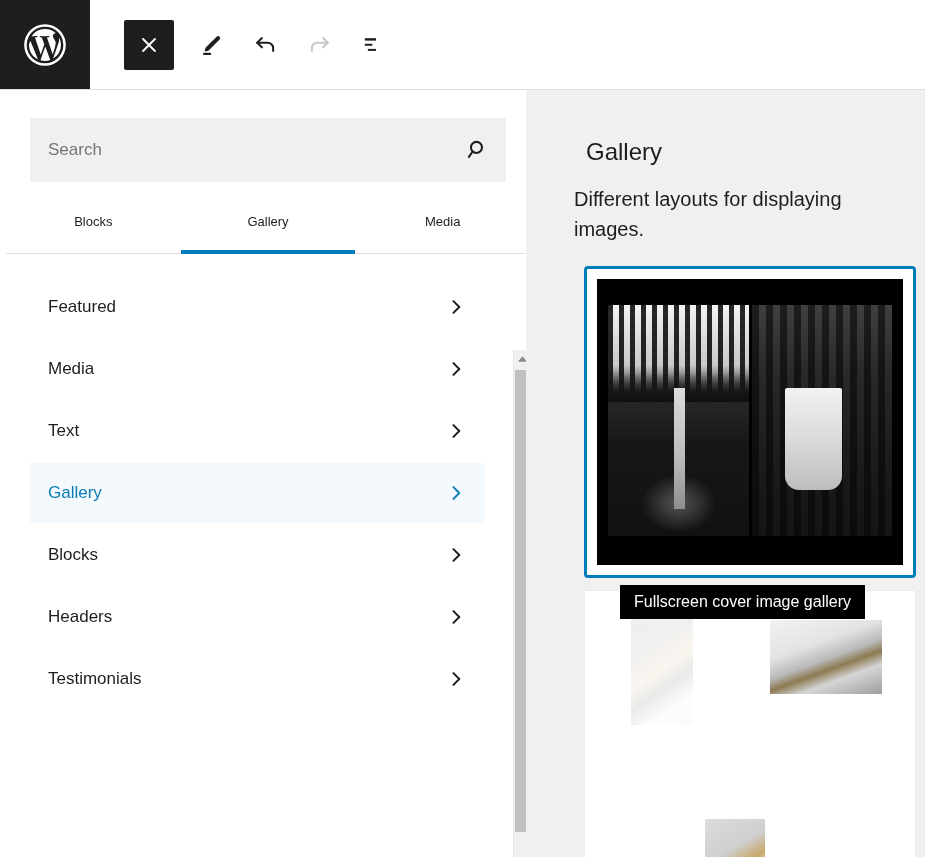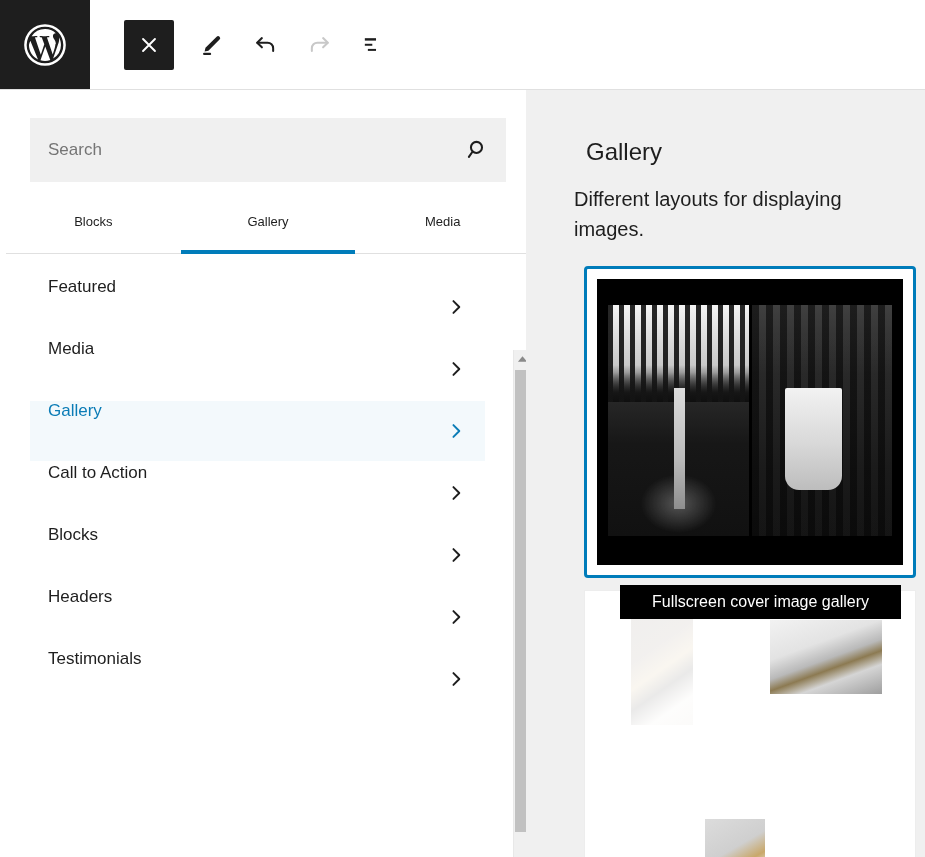--- a/index.html
+++ b/index.html
@@ -106,21 +106,21 @@
   
   .cat-scroll-area {
     position: absolute;
     top: 169px; left: 0;
     width: 503px; height: 598px;
     overflow: hidden;
     background: #fff;
   }
   .cat-list { padding-top: 16px; }
   .cat-item {
-    display: flex; justify-content: space-between;
+    display: flex; align-items: center; justify-content: space-between;
     height: 60px;
     margin: 2px 24px;
     padding: 0 18px;
     cursor: pointer;
     background: transparent;
     border: none;
     width: calc(100% - 48px);
     font-family: "Liberation Sans", sans-serif;
     gap: 20px;
   }
@@ -242,21 +242,21 @@
     filter: blur(.5px);
   }
 
   
   .tooltip {
     position: absolute;
     left: 94px; top: 495px;
     background: #000000;
     color: #ffffff;
     font-size: 16px;
-    padding: 8px 32px;
+    padding: 8px 14px;
     white-space: nowrap;
     z-index: 20;
   }
 
   
   .pattern-card-2 {
     position: absolute;
     left: 58px; top: 500px;
     width: 332px; height: 360px;
     background: #ffffff;
@@ -368,38 +368,38 @@
 
         <button class="cat-item">
           <span class="cat-label">Media</span>
           <span class="chev">
             <svg width="22" height="22" viewBox="0 0 24 24">
                 <path d="M9.2 5.6 15.6 12l-6.4 6.4" stroke="#1e1e1e" stroke-width="2.1" fill="none" stroke-linecap="round" stroke-linejoin="round"></path>
               </svg>
           </span>
         </button>
 
+        <button class="cat-item">
+          <span class="cat-label">Text</span>
+          <span class="chev">
+            <svg width="22" height="22" viewBox="0 0 24 24">
+                <path d="M9.2 5.6 15.6 12l-6.4 6.4" stroke="#1e1e1e" stroke-width="2.1" fill="none" stroke-linecap="round" stroke-linejoin="round"></path>
+              </svg>
+          </span>
+        </button>
 
         <button class="cat-item selected">
           <span class="cat-label">Gallery</span>
           <span class="chev">
             <svg width="22" height="22" viewBox="0 0 24 24">
                 <path d="M9.2 5.6 15.6 12l-6.4 6.4" stroke="#0b7cb6" stroke-width="2.1" fill="none" stroke-linecap="round" stroke-linejoin="round"></path>
               </svg>
           </span>
         </button>
 
-        <button class="cat-item">
-          <span class="cat-label">Call to Action</span>
-          <span class="chev">
-            <svg width="22" height="22" viewBox="0 0 24 24">
-                <path d="M9.2 5.6 15.6 12l-6.4 6.4" stroke="#1e1e1e" stroke-width="2.1" fill="none" stroke-linecap="round" stroke-linejoin="round"></path>
-              </svg>
-          </span>
-        </button>
 
         <button class="cat-item">
           <span class="cat-label">Blocks</span>
           <span class="chev">
             <svg width="22" height="22" viewBox="0 0 24 24">
                 <path d="M9.2 5.6 15.6 12l-6.4 6.4" stroke="#1e1e1e" stroke-width="2.1" fill="none" stroke-linecap="round" stroke-linejoin="round"></path>
               </svg>
           </span>
         </button>
 

